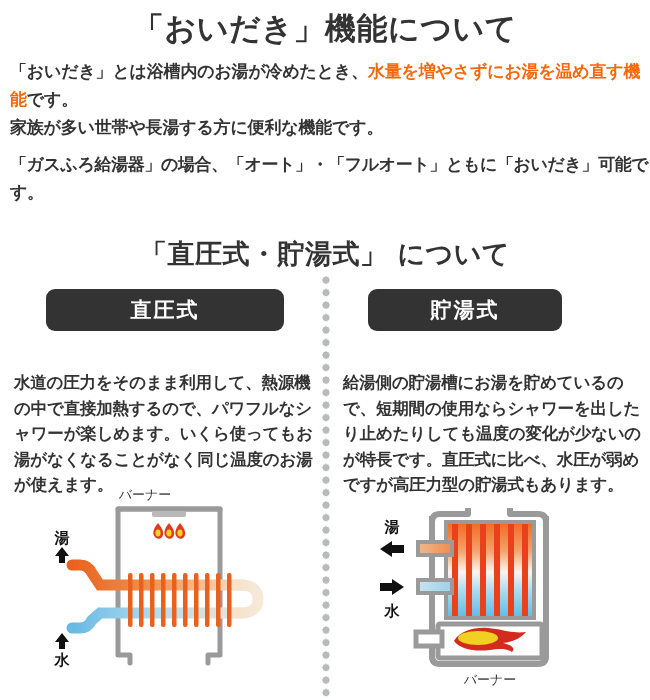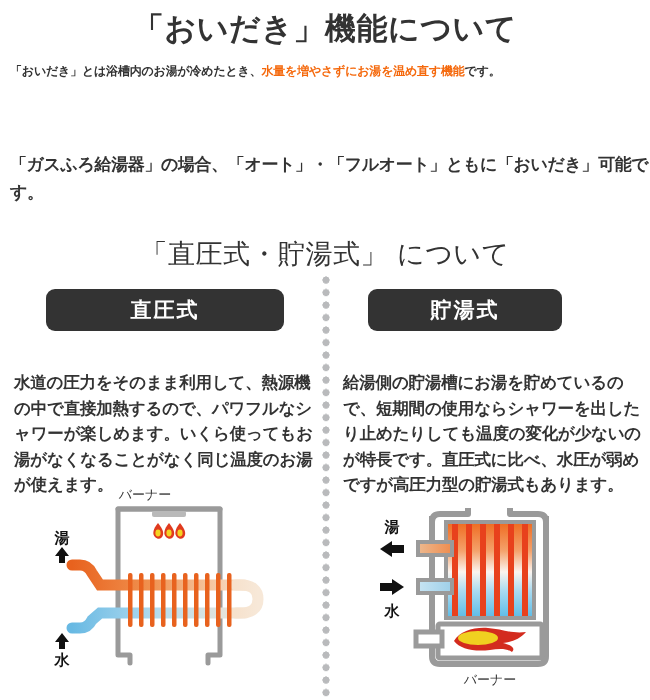--- a/index.html
+++ b/index.html
@@ -17,29 +17,29 @@
   .main-title{
     position:absolute;left:0;top:8px;width:650px;
     text-align:center;
     font-size:31px;font-weight:bold;letter-spacing:.5px;
     color:#333333;
     line-height:40px;
   }
   .section-title{
     position:absolute;left:0;top:236px;width:650px;
     text-align:center;
-    font-size:27px;font-weight:normal;letter-spacing:.5px;
+    font-size:27px;font-weight:bold;letter-spacing:.5px;
     color:#333333;
     line-height:36px;
   }
 
   
   .intro{
     position:absolute;left:10px;top:57px;width:636px;
-    font-size:12px;line-height:28px;font-weight:bold;
+    font-size:17px;line-height:28px;font-weight:bold;
     color:#333333;
     letter-spacing:-0.2px;
   }
   .hl{color:#f5680b;}
   .intro2{
     position:absolute;left:10px;top:152px;width:640px;
     font-size:17px;line-height:28px;font-weight:bold;
     color:#333333;
     letter-spacing:-0.4px;
     font-family:Liberation Mono, monospace;
@@ -91,20 +91,21 @@
 </style>
 </head>
 <body>
 
 <div class="page">
 
   <div class="main-title">「おいだき」機能について</div>
 
   <div class="intro">
     <span>「おいだき」とは浴槽内のお湯が冷めたとき、</span><span class="hl">水量を増やさずにお湯を温め直す機能</span><span>です。</span><br>
+    <span>家族が多い世帯や長湯する方に便利な機能です。</span>
   </div>
 
   <div class="intro2">
     <div>「ガスふろ給湯器」の場合、「オート」・「フルオート」ともに「おいだき」可能です。</div>
   </div>
 
   <div class="section-title">「直圧式・貯湯式」 について</div>
 
   <div class="badge badge-left">直圧式</div>
   <div class="badge badge-right">貯湯式</div>

